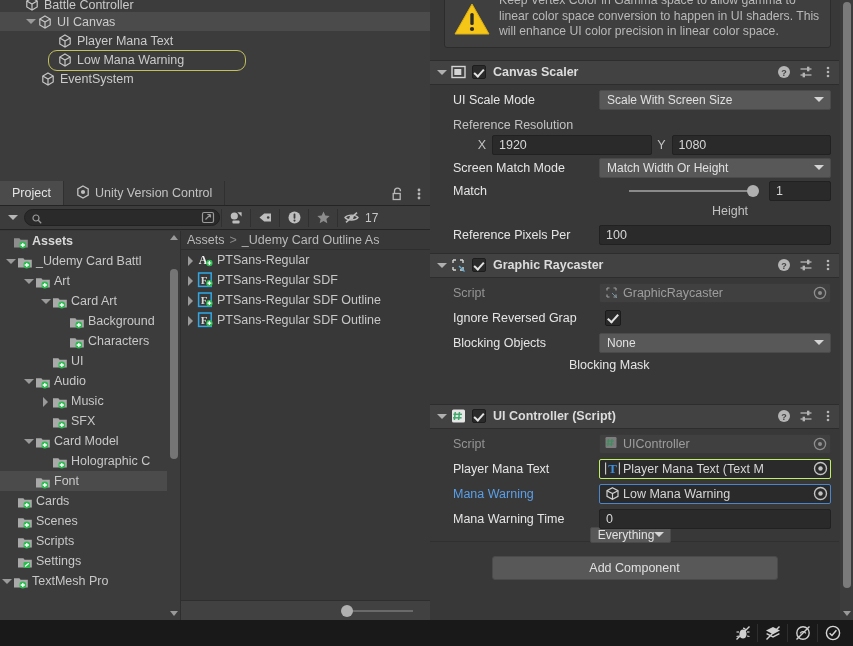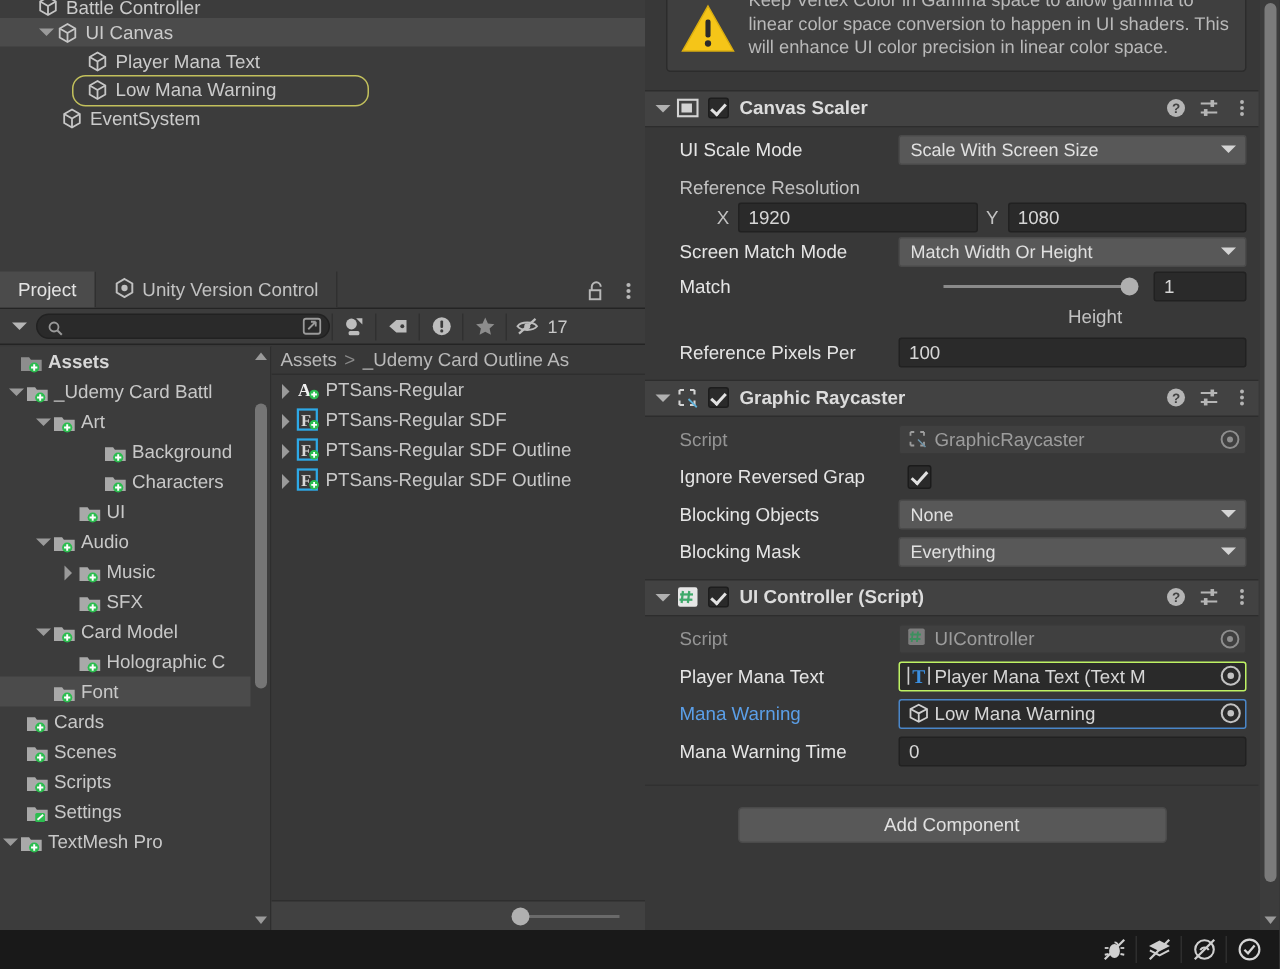--- a/index.html
+++ b/index.html
@@ -484,20 +484,30 @@
               </div>
               <div class="tree-row">
                 <div style="width:22px;flex:0 0 22px;"></div>
                 <div class="twisty open"></div>
                 <span class="folder-icon"><svg width="17" height="16" viewBox="0 0 17 16">
                     <path d="M1 4.2 h5.4 l1.2 1.6 h7.2 v7.6 h-13.8 Z" fill="#a9a9a9"></path>
                     <circle cx="9.8" cy="11" r="3.4" fill="#2bbd4f"></circle>
                     <path d="M9.8 8.9 v4.2 M7.7 11 h4.2" stroke="#ffffff" stroke-width="1.3"></path>
                   </svg></span>
                 <span>Art</span>
+              </div>
+              <div class="tree-row">
+                <div style="width:39px;flex:0 0 39px;"></div>
+                <div class="twisty open"></div>
+                <span class="folder-icon"><svg width="17" height="16" viewBox="0 0 17 16">
+                    <path d="M1 4.2 h5.4 l1.2 1.6 h7.2 v7.6 h-13.8 Z" fill="#a9a9a9"></path>
+                    <circle cx="9.8" cy="11" r="3.4" fill="#2bbd4f"></circle>
+                    <path d="M9.8 8.9 v4.2 M7.7 11 h4.2" stroke="#ffffff" stroke-width="1.3"></path>
+                  </svg></span>
+                <span>Card Art</span>
               </div>
               <div class="tree-row">
                 <div style="width:56px;flex:0 0 56px;"></div>
                 <div class="twisty"></div>
                 <span class="folder-icon"><svg width="17" height="16" viewBox="0 0 17 16">
                     <path d="M1 4.2 h5.4 l1.2 1.6 h7.2 v7.6 h-13.8 Z" fill="#a9a9a9"></path>
                     <circle cx="9.8" cy="11" r="3.4" fill="#2bbd4f"></circle>
                     <path d="M9.8 8.9 v4.2 M7.7 11 h4.2" stroke="#ffffff" stroke-width="1.3"></path>
                   </svg></span>
                 <span>Background</span>
@@ -857,21 +867,21 @@
           <div class="checkfield checked"></div>
           <div style="flex:1"></div>
         </div>
         <div class="field-row">
           <div class="field-label">Blocking Objects</div>
           <div class="dropdown">
             <span>None</span>
             <span class="dd-caret"></span>
           </div>
         </div>
-        <div class="field-row" style="margin-bottom:2px;">
+        <div class="field-row" style="margin-bottom:20px;flex-direction:column;">
           <div class="field-label">Blocking Mask</div>
           <div class="dropdown">
             <span>Everything</span>
             <span class="dd-caret"></span>
           </div>
         </div>
       </div>
 
       <div class="comp-header">
         <div class="comp-fold">

